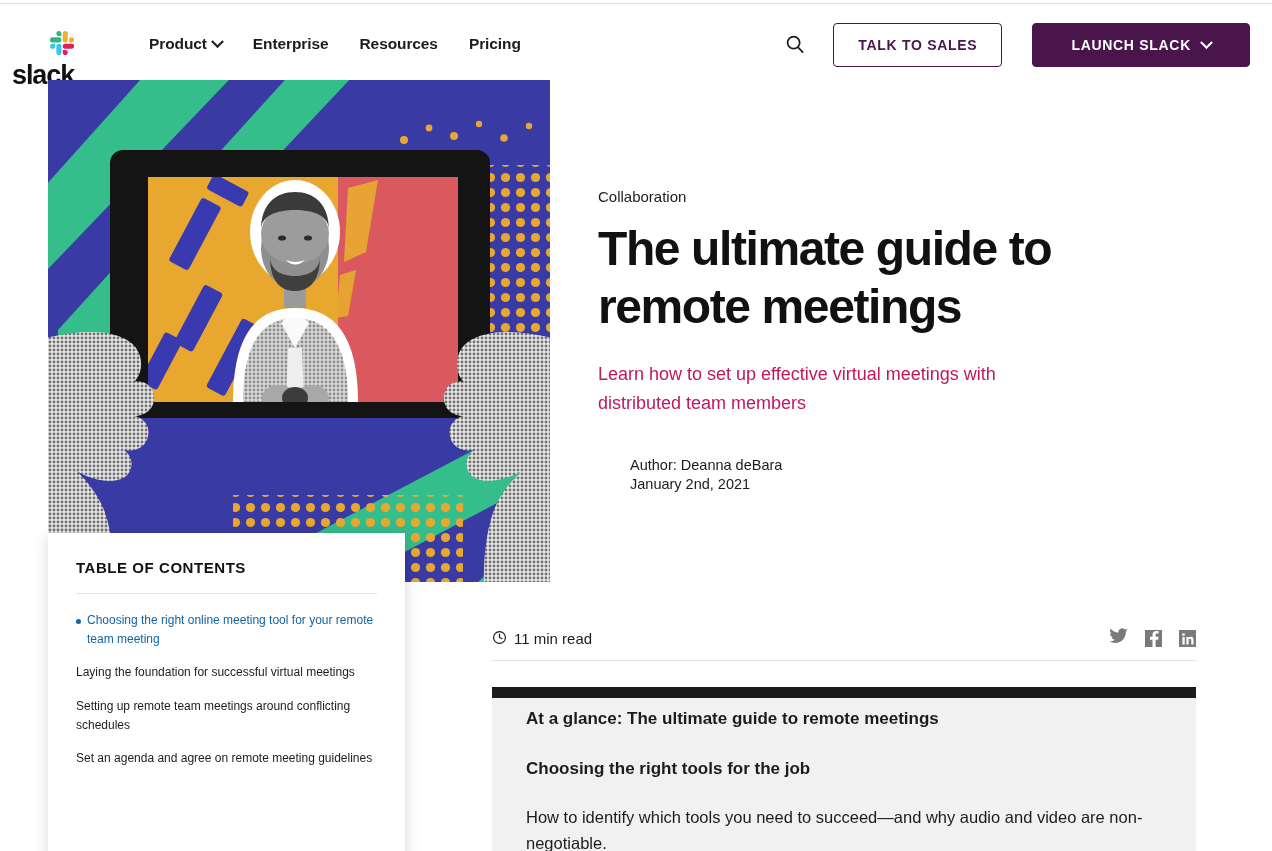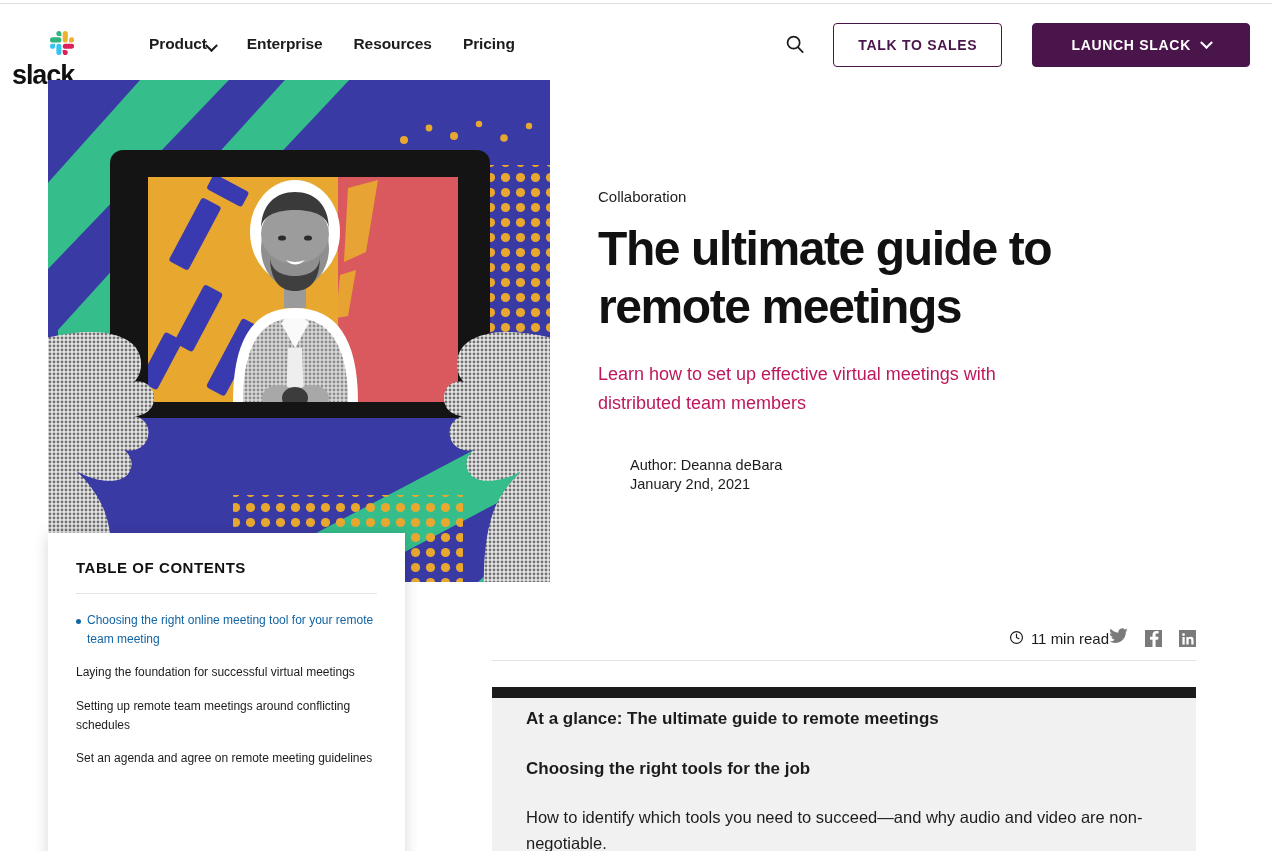--- a/index.html
+++ b/index.html
@@ -31,21 +31,21 @@
     font-size: 27px; font-weight: bold; letter-spacing: -1.1px;
     color: #111111; line-height: 1;
   }
   .nav-links {
     position: absolute; left: 149px; top: 31px;
     display: flex; align-items: center; gap: 31px;
   }
   .nav-link {
     font-size: 15.5px; font-weight: bold; color: #1d1c1d;
     letter-spacing: -0.1px; text-decoration: none;
-    display: flex; align-items: flex-end; cursor: pointer;
+    display: flex; align-items: center; gap: 6px; cursor: pointer;
     white-space: nowrap;
   }
   .chev {
     display: inline-block; width: 9px; height: 9px;
     border-right: 2px solid #1d1c1d; border-bottom: 2px solid #1d1c1d;
     transform: rotate(45deg) translate(-2px,-2px);
   }
   .header-right {
     position: absolute; right: 22px; top: 19px;
     display: flex; align-items: center; gap: 8px;
@@ -122,21 +122,21 @@
   }
   .toc-item.active { color: #1264a3; padding-left: 11px; }
   .toc-item.active::before {
     content: ""; position: absolute; left: 0; top: 8px;
     width: 5px; height: 5px; border-radius: 50%; background: #1264a3;
   }
 
   
   .read-row {
     position: absolute; left: 492px; top: 628px; width: 704px;
-    display: flex; align-items: center; justify-content: flex-end;
+    display: flex; align-items: center; justify-content: space-between;
     padding-bottom: 11px;
     border-bottom: 1px solid #e4e4e4;
   }
   .read-time {
     display: flex; align-items: center; gap: 7px;
     font-size: 15px; color: #1d1c1d;
   }
   .share-row { display: flex; align-items: center; gap: 17px; }
   .share-box {
     width: 17px; height: 17px; background: #7a7a7a;

